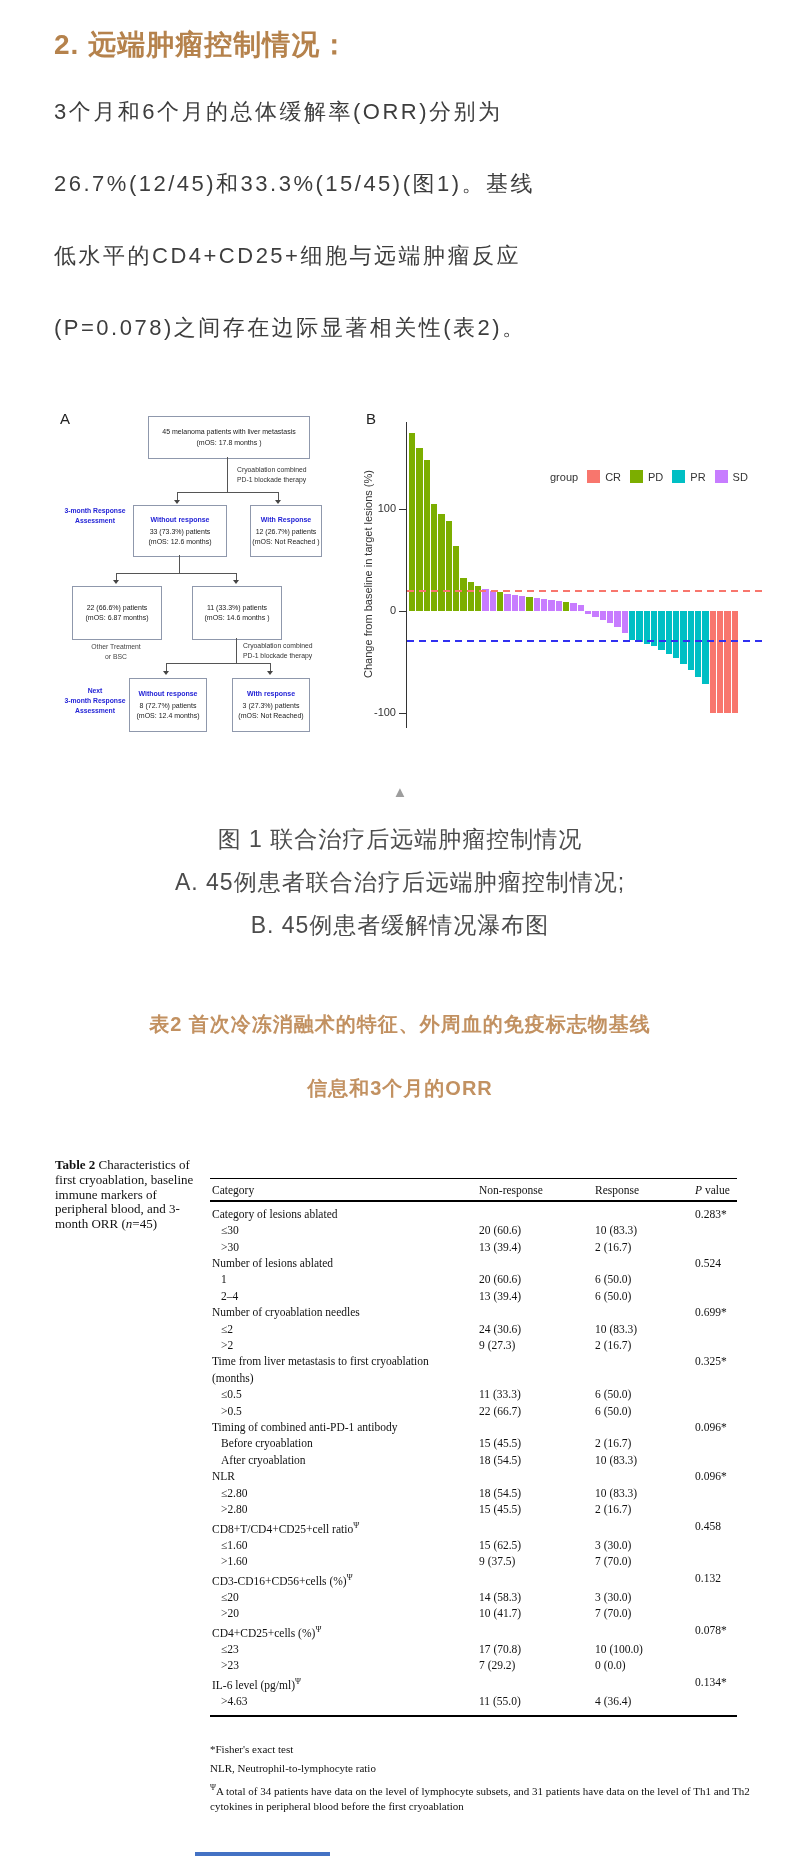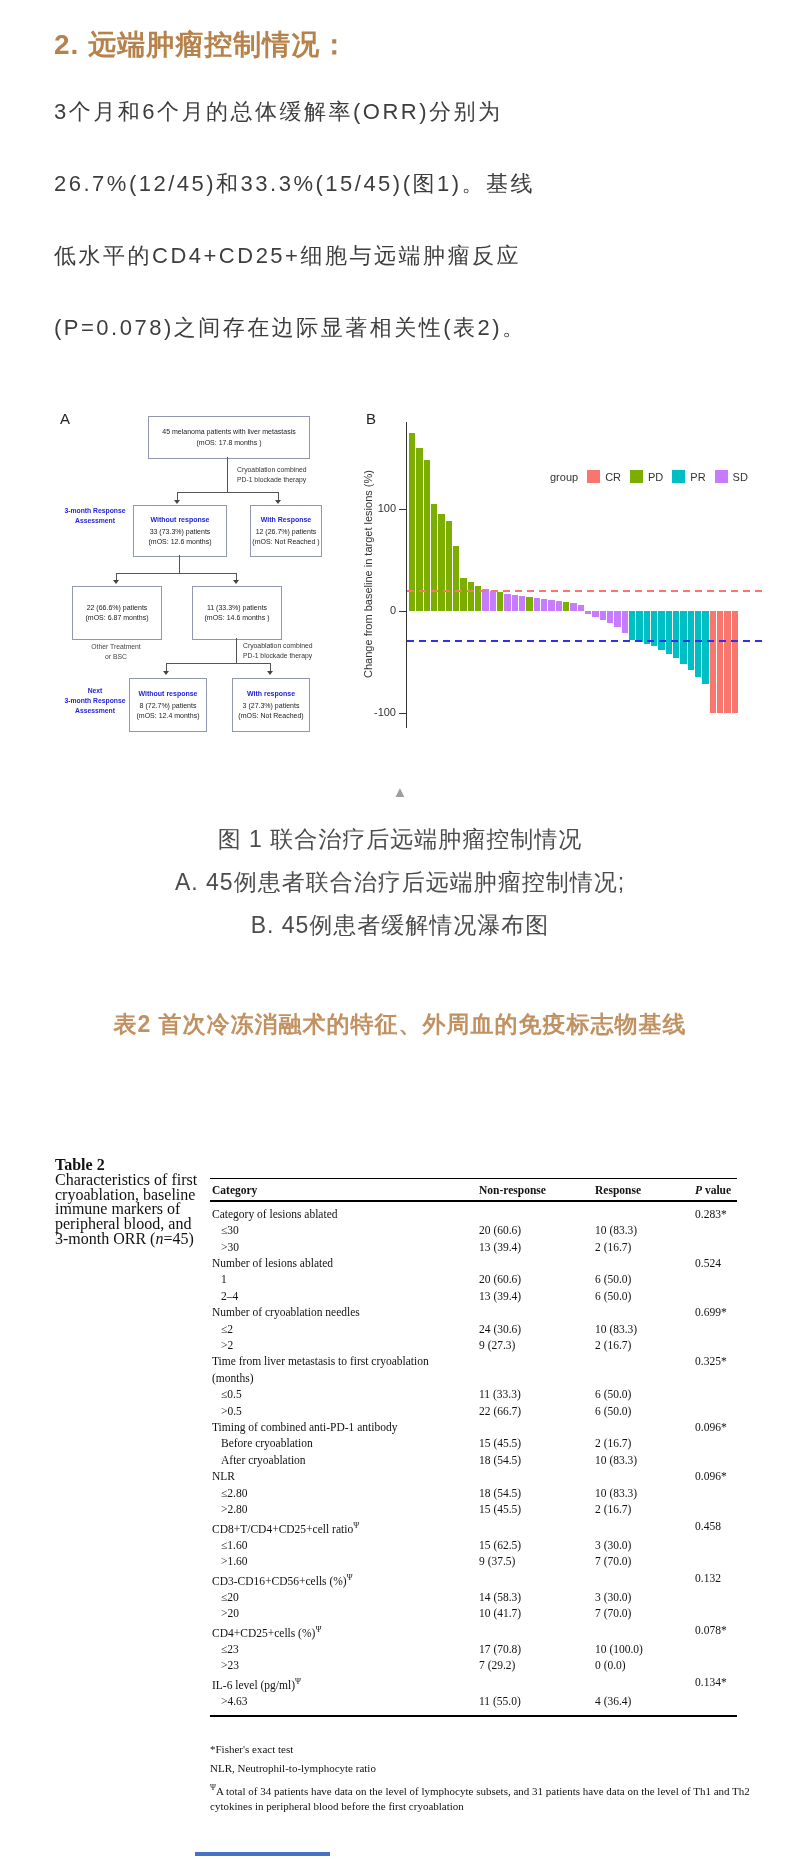--- a/index.html
+++ b/index.html
@@ -33,27 +33,27 @@
   .ylabel{left:218px;top:568px;width:300px;text-align:center;transform:rotate(-90deg);font-size:11px;color:#333;}
   .plot{left:409px;top:430px;width:330px;height:297px;}
   .wbar{position:absolute;}
   .refline{position:absolute;left:407px;width:356px;height:2px;}
   .legend{left:550px;top:470px;display:flex;align-items:center;gap:9px;font-size:11px;color:#333;}
   .lgitem{display:flex;align-items:center;gap:5px;}
   .lgsq{width:13px;height:13px;display:inline-block;}
   
   .tri{left:0;top:783px;width:800px;text-align:center;font-size:15px;color:#9d9d9d;}
   .figcap{left:0;top:818px;width:800px;text-align:center;font-size:23px;color:#4c4c4c;line-height:43px;letter-spacing:1px;}
-  .tbl-heading{left:0;top:992px;width:800px;text-align:center;font-size:23px;font-weight:bold;color:#c29161;line-height:64px;letter-spacing:1px;}
+  .tbl-heading{left:0;top:992px;width:800px;text-align:center;font-size:20px;font-weight:bold;color:#c29161;line-height:64px;letter-spacing:1px;}
   
   .serif{font-family:"Liberation Serif","DejaVu Serif",serif;}
-  .side-cap{left:55px;top:1158px;width:145px;font-size:16px;color:#111;line-height:14.8px;}
+  .side-cap{left:55px;top:1158px;width:145px;font-size:13px;color:#111;line-height:14.8px;}
   .t2{left:210px;top:1178px;width:527px;font-size:11.5px;color:#111;}
   .t2 .rule{height:1.4px;background:#000;}
-  .t2 .hdr{display:grid;grid-template-columns:267px 116px 100px 44px;padding:5px 0 4px 2px;font-weight:bold;}
+  .t2 .hdr{display:grid;grid-template-columns:267px 116px 100px 44px;padding:5px 0 4px 2px;}
   .t2body{padding:4px 0 6px 2px;}
   .t2row{display:grid;grid-template-columns:267px 116px 100px 44px;line-height:16.4px;}
   .t2c.cat.ind{padding-left:9px;}
   .t2c.cat{padding-right:14px;}
   sup{font-size:8px;}
   .fnotes{left:210px;top:1742px;width:545px;font-size:11px;color:#111;line-height:15.5px;}
   .fnote{margin-bottom:3.5px;}
   .bottom-line{left:195px;top:1852px;width:135px;height:4px;background:#4472c4;}
 </style>
 </head>
@@ -229,20 +229,21 @@
 <div class="abs tri">▲</div>
 
 <div class="abs figcap">
   <div>图 1 联合治疗后远端肿瘤控制情况</div>
   <div>A. 45例患者联合治疗后远端肿瘤控制情况;</div>
   <div>B. 45例患者缓解情况瀑布图</div>
 </div>
 
 <div class="abs tbl-heading">
   <div>表2 首次冷冻消融术的特征、外周血的免疫标志物基线</div>
+  <div>信息和3个月的ORR</div>
 </div>
 
 <div class="abs side-cap serif">
   <b>Table 2</b><span>  Characteristics of first cryoablation, baseline immune markers of peripheral blood, and 3-month ORR (</span><i>n</i><span>=45)</span>
 </div>
 
 <div class="abs t2 serif">
   <div class="rule"></div>
   <div class="hdr">
     <div>Category</div>

